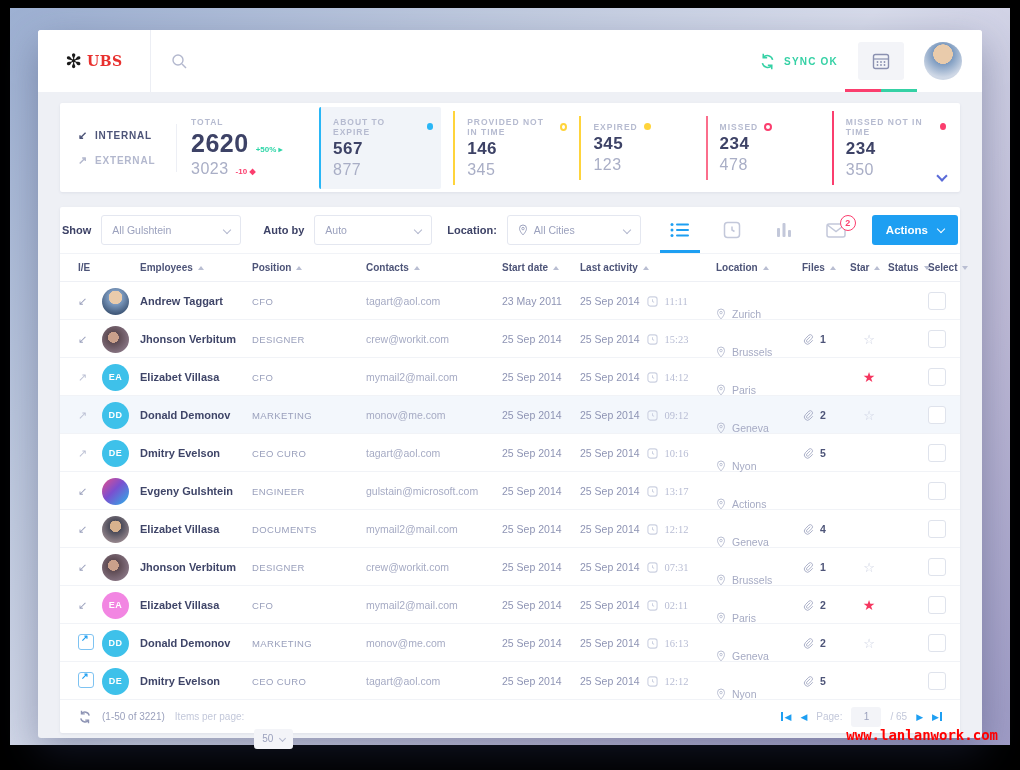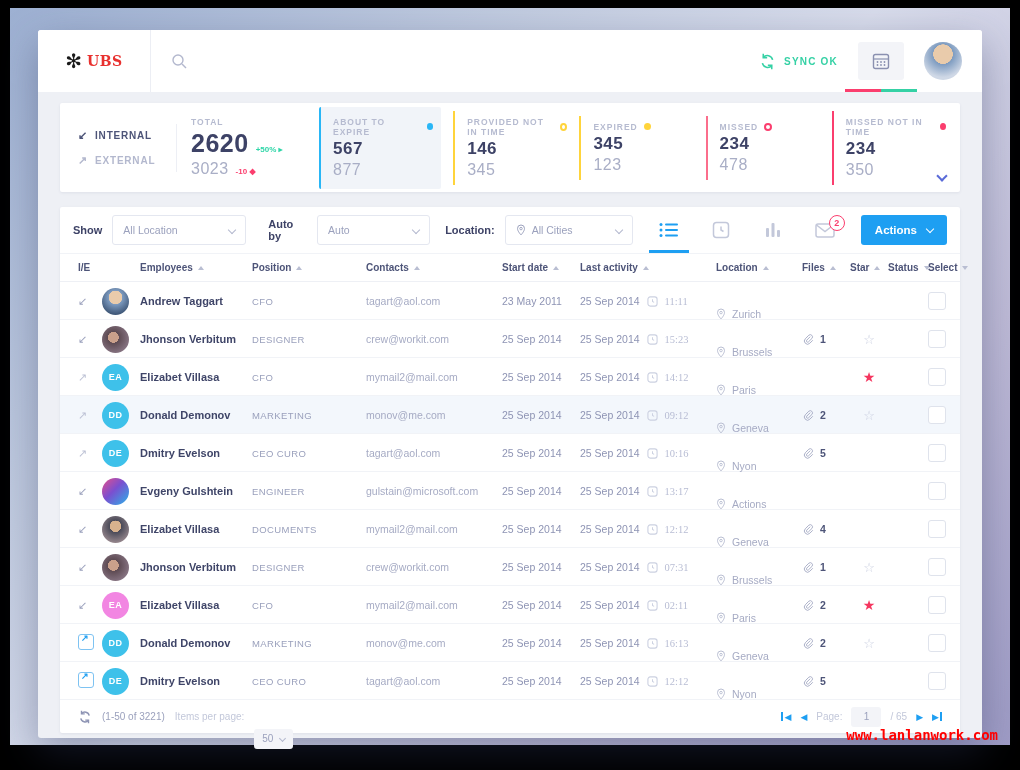--- a/index.html
+++ b/index.html
@@ -42,21 +42,21 @@
   .sc-yellow{border-color:#ffd43b;} .sc-pink{border-color:#fb6e8c;} .sc-red{border-color:#fb3e6e;}
   .dot{width:7px;height:7px;border-radius:50%;display:inline-block;}
   .dot.blue-filled{background:#29b6f6;} .dot.yellow-filled{background:#ffd43b;}
   .dot.yellow-outline{border:2px solid #ffd43b;width:4px;height:4px;}
   .dot.red-filled{background:#fb3e6e;} .dot.red-outline{border:2px solid #fb3e6e;width:4px;height:4px;}
   .stats-chevron{position:absolute;right:14px;bottom:8px;}
   .chev{display:inline-block;width:6px;height:6px;border-right:2px solid #5a6bd8;border-bottom:2px solid #5a6bd8;transform:rotate(45deg);}
   .chev.gray{border-color:#b3b8ce;width:5px;height:5px;border-width:1.5px;}
   
   .tcard{margin:15px 22px 0;background:#fff;border-radius:2px;box-shadow:0 1px 3px rgba(80,90,130,.10);}
-  .filterbar{height:46px;display:flex;align-items:center;padding:0 13px;gap:10px;}
+  .filterbar{height:46px;display:flex;align-items:center;padding:0 2px;gap:10px;}
   .flabel{font-size:11px;font-weight:bold;color:#3d4266;}
   .fsel{height:28px;border:1px solid #e4e7f0;border-radius:3px;background:#fff;display:flex;align-items:center;
     padding:0 10px;gap:8px;font-size:10.5px;color:#9ba1bd;justify-content:space-between;}
   .view-tabs{margin-left:auto;display:flex;align-items:center;height:100%;}
   .vtab{width:52px;height:100%;display:flex;align-items:center;justify-content:center;position:relative;}
   .vtab.active:after{content:"";position:absolute;left:6px;right:6px;bottom:0;height:3px;background:#1e9ff2;}
   .badge{position:absolute;top:8px;right:6px;min-width:14px;height:14px;border-radius:8px;background:#fff;
     border:1.5px solid #fb3e6e;color:#fb3e6e;font-size:9px;font-weight:bold;display:flex;align-items:center;justify-content:center;}
   .actions-btn{margin-left:10px;height:30px;background:#1e9ff2;border-radius:3px;color:#fff;font-size:11.5px;font-weight:bold;
     display:flex;align-items:center;gap:10px;padding:0 14px;cursor:pointer;}
@@ -227,21 +227,21 @@
         <span class="num-big">234</span>
         <span class="num-sub">350</span>
       </div>
       <span class="stats-chevron"><i class="chev"></i></span>
     </div>
 
     <div class="tcard">
       <div class="filterbar">
         <span class="flabel">Show</span>
         <div class="fsel" style="width:118px">
-          <span>All Location</span>
+          <span>All Gulshtein</span>
             <i class="chev gray"></i>
         </div>
         <span class="flabel" style="margin-left:12px">Auto by</span>
         <div class="fsel" style="width:96px">
           <span>Auto</span>
             <i class="chev gray"></i>
         </div>
         <span class="flabel" style="margin-left:5px">Location:</span>
         <div class="fsel" style="width:112px">
           <span style="display:flex;align-items:center;gap:6px">

